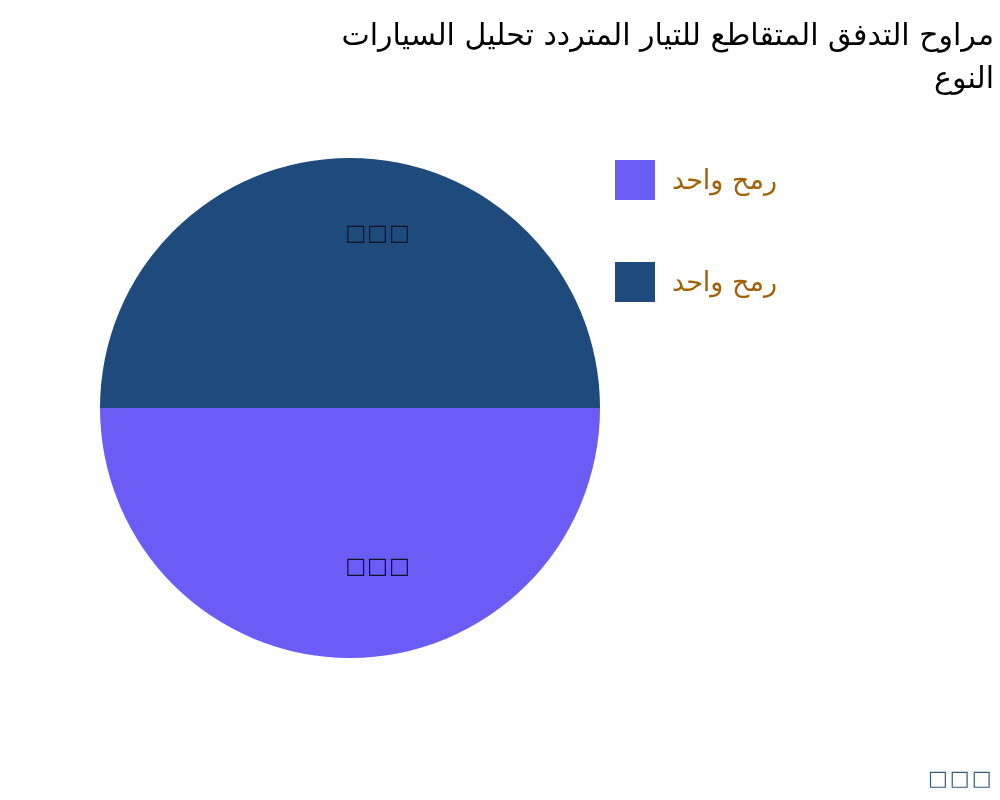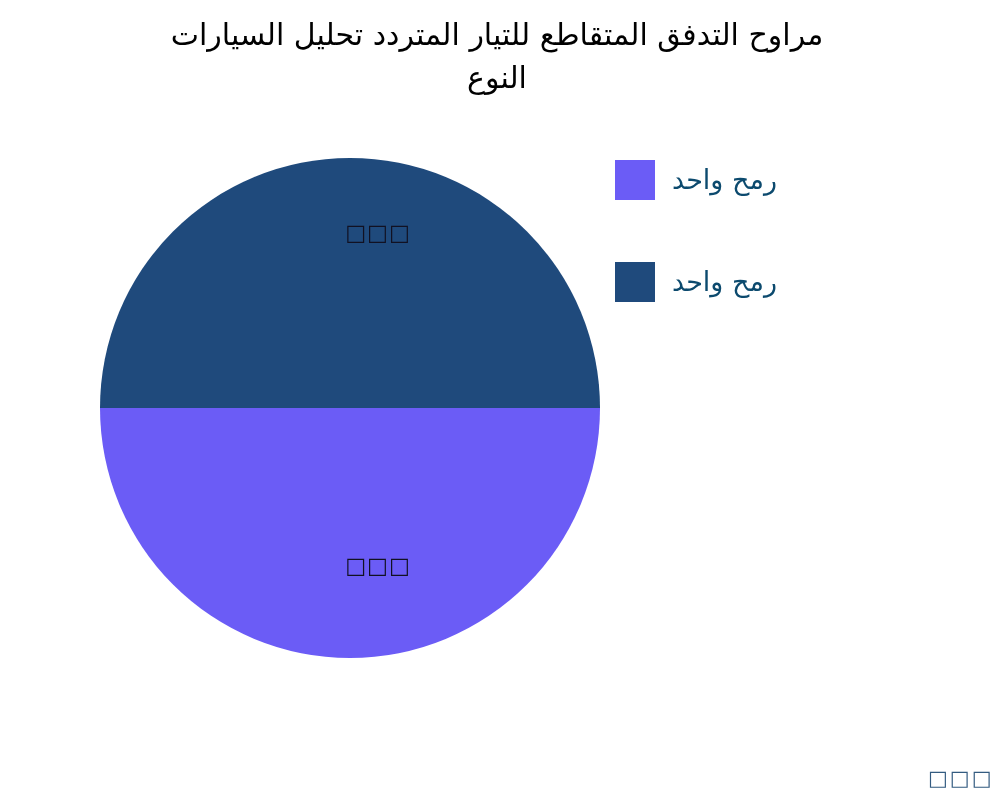--- a/index.html
+++ b/index.html
@@ -24,21 +24,21 @@
     height: 800px;
     background: #ffffff;
   }
 
   
   .chart-title {
     position: absolute;
     left: 0;
     top: 14px;
     width: 1000px;
-    text-align: center;
+    text-align: right;
     direction: rtl;
     font-size: 30px;
     font-weight: 400;
     line-height: 1.42;
     color: #000000;
     white-space: pre-line;
     padding-right: 6px;
     box-sizing: border-box;
     overflow: visible;
   }
@@ -87,21 +87,21 @@
     top: 0;
     width: 40px;
     height: 40px;
   }
   .legend-label {
     position: absolute;
     left: 57px;
     top: -2px;
     font-size: 27px;
     line-height: 44px;
-    color: #0c4a6e;
+    color: #a16207;
     direction: rtl;
     text-align: right;
     white-space: nowrap;
   }
 
   
   .corner-note {
     position: absolute;
     left: 928px;
     top: 766px;

